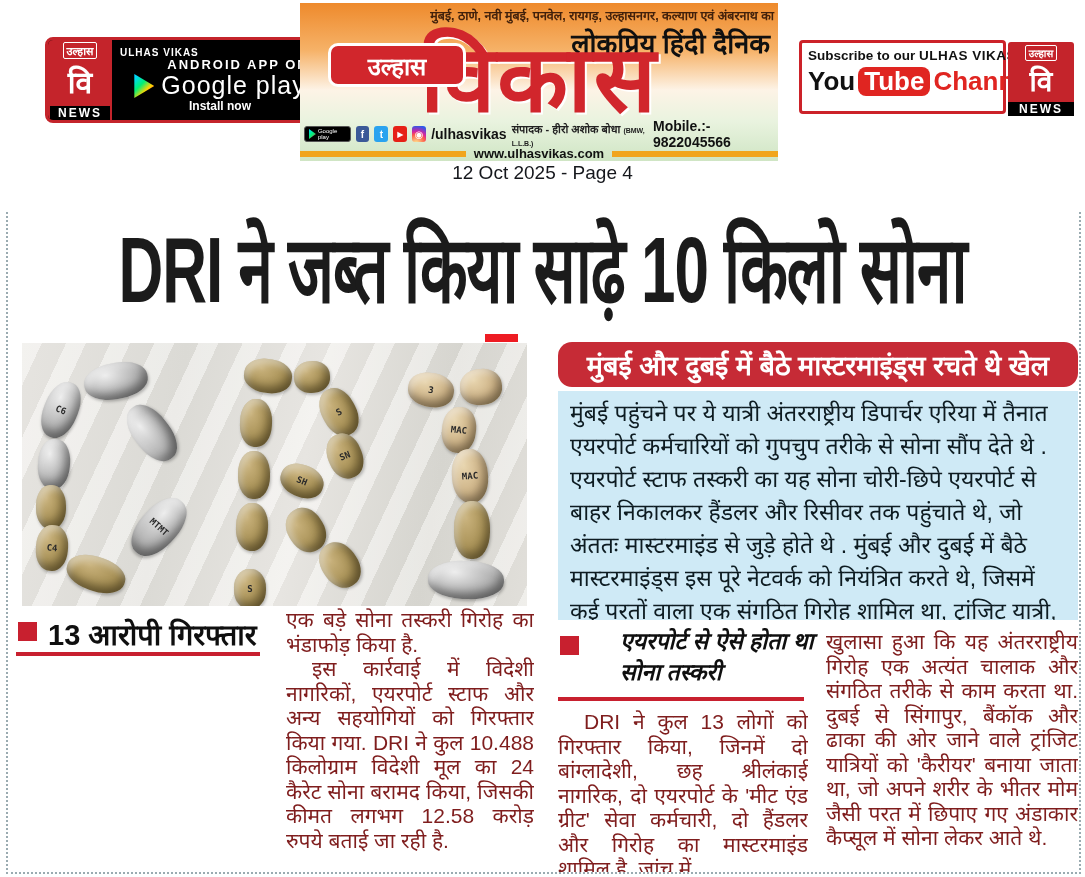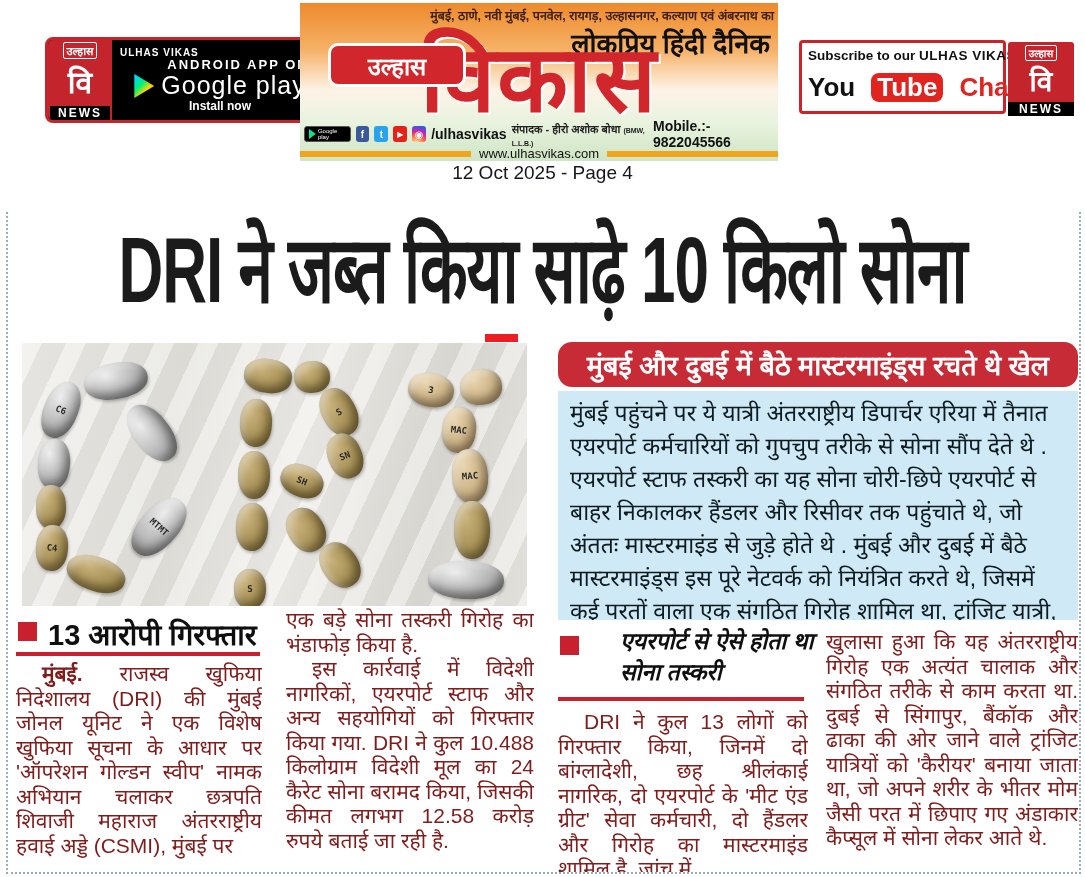--- a/index.html
+++ b/index.html
@@ -39,27 +39,27 @@
   .gp-mini .tri{width:8px;height:10px;clip-path:polygon(0 0,100% 50%,0 100%);background:linear-gradient(135deg,#00d7fe,#00f076 50%,#ff3a44);}
   .sicon{width:16px;height:16px;border-radius:3px;color:#fff;font-size:10px;font-weight:bold;display:flex;align-items:center;justify-content:center;}
   .fb{background:#3b5998;} .tw{background:#2aa3ef;} .yt{background:#e62117;font-size:8px;}
   .ig{background:radial-gradient(circle at 30% 110%,#fdf497 0%,#fd5949 45%,#d6249f 60%,#285aeb 90%);}
   .handle{font-size:14px;font-weight:700;color:#111;}
   .editor{font-size:11px;font-weight:bold;color:#222;}
   .editor small{font-size:7px;}
   .mobile{margin-left:auto;font-size:14px;font-weight:800;color:#111;}
   .web-row{position:absolute;left:0;right:0;top:143px;display:flex;align-items:center;gap:8px;}
   .web-bar{flex:1;height:6px;background:#f1a51d;}
-  .web-row .web{font-size:13px;font-weight:400;color:#111;}
+  .web-row .web{font-size:13px;font-weight:700;color:#111;}
 
   .subscribe{position:absolute;left:799px;top:40px;width:207px;height:74px;background:#fff;border:3px solid #cc2229;
              border-radius:4px;box-sizing:border-box;padding:5px 6px;}
   .sub-l1{font-size:13.5px;color:#111;font-weight:bold;white-space:nowrap;}
   .sub-l1 b{font-weight:900;letter-spacing:.5px;}
-  .sub-l2{display:flex;align-items:center;gap:16px;margin-top:9px;}
+  .sub-l2{display:flex;align-items:center;gap:3px;margin-top:3px;}
   .sub-you{font-size:26px;font-weight:800;color:#111;}
   .sub-tube{font-size:26px;font-weight:800;color:#fff;background:#e02521;border-radius:8px;padding:0 6px;line-height:1.15;}
   .sub-chan{font-size:26px;font-weight:800;color:#e02521;}
   .badge-right{position:absolute;left:1008px;top:42px;width:66px;height:74px;background:#c4242b;border-radius:3px;
                display:flex;flex-direction:column;align-items:center;justify-content:space-between;padding-top:3px;box-sizing:border-box;}
   .badge-right .top{font-size:10px;font-weight:bold;color:#fff;border:1px solid #fff;padding:0 3px;border-radius:2px;}
   .badge-right .big{font-size:28px;font-weight:800;color:#fff;line-height:1;}
   .badge-right .news{width:100%;background:#000;color:#fff;font-size:12px;font-weight:bold;text-align:center;letter-spacing:2px;}
 
   .meta{position:absolute;left:0;right:0;top:162px;text-align:center;font-size:19px;line-height:22px;color:#15171c;}
@@ -229,23 +229,20 @@
       <div class="capsule tan" style="left: 432px; top: 158px; width: 36px; height: 58px; transform: rotate(0deg);"></div>
       <div class="capsule silver" style="left: 406px; top: 218px; width: 76px; height: 38px; transform: rotate(2deg);"></div>
     </div>
 
   <div class="hl-title">मुंबई और दुबई में बैठे मास्टरमाइंड्स रचते थे खेल</div>
   <div class="hl-body">मुंबई पहुंचने पर ये यात्री अंतरराष्ट्रीय डिपार्चर एरिया में तैनात एयरपोर्ट कर्मचारियों को गुपचुप तरीके से सोना सौंप देते थे . एयरपोर्ट स्टाफ तस्करी का यह सोना चोरी-छिपे एयरपोर्ट से बाहर निकालकर हैंडलर और रिसीवर तक पहुंचाते थे, जो अंततः मास्टरमाइंड से जुड़े होते थे . मुंबई और दुबई में बैठे मास्टरमाइंड्स इस पूरे नेटवर्क को नियंत्रित करते थे, जिसमें कई परतों वाला एक संगठित गिरोह शामिल था, ट्रांजिट यात्री, एयरपोर्ट स्टाफ, हैंडलर और रिसीवर तक . राजस्व खुफिया निदेशालय अब इस मामले में आगे की जांच कर रही है .</div>
 
   <div class="bullet" id="b1"></div>
   <div class="sec-title" id="t1">13 आरोपी गिरफ्तार</div>
   <div class="red-rule" id="r1"></div>
-  <div class="col" id="c1">
-    <p class="indent"><span class="lead">मुंबई.</span><span> राजस्व खुफिया निदेशालय (DRI) की मुंबई जोनल यूनिट ने एक विशेष खुफिया सूचना के आधार पर 'ऑपरेशन गोल्डन स्वीप' नामक अभियान चलाकर छत्रपति शिवाजी महाराज अंतरराष्ट्रीय हवाई अड्डे (CSMI), मुंबई पर</span></p>
-  </div>
 
   <div class="col" id="c2">
     <p>एक बड़े सोना तस्करी गिरोह का भंडाफोड़ किया है.</p>
     <p class="indent">इस कार्रवाई में विदेशी नागरिकों, एयरपोर्ट स्टाफ और अन्य सहयोगियों को गिरफ्तार किया गया. DRI ने कुल 10.488 किलोग्राम विदेशी मूल का 24 कैरेट सोना बरामद किया, जिसकी कीमत लगभग 12.58 करोड़ रुपये बताई जा रही है.</p>
   </div>
 
   <div class="bullet" id="b2"></div>
   <div class="sec-title" id="t2">एयरपोर्ट से ऐसे होता था सोना तस्करी</div>
   <div class="red-rule" id="r2"></div>
   <div class="col" id="c3">

